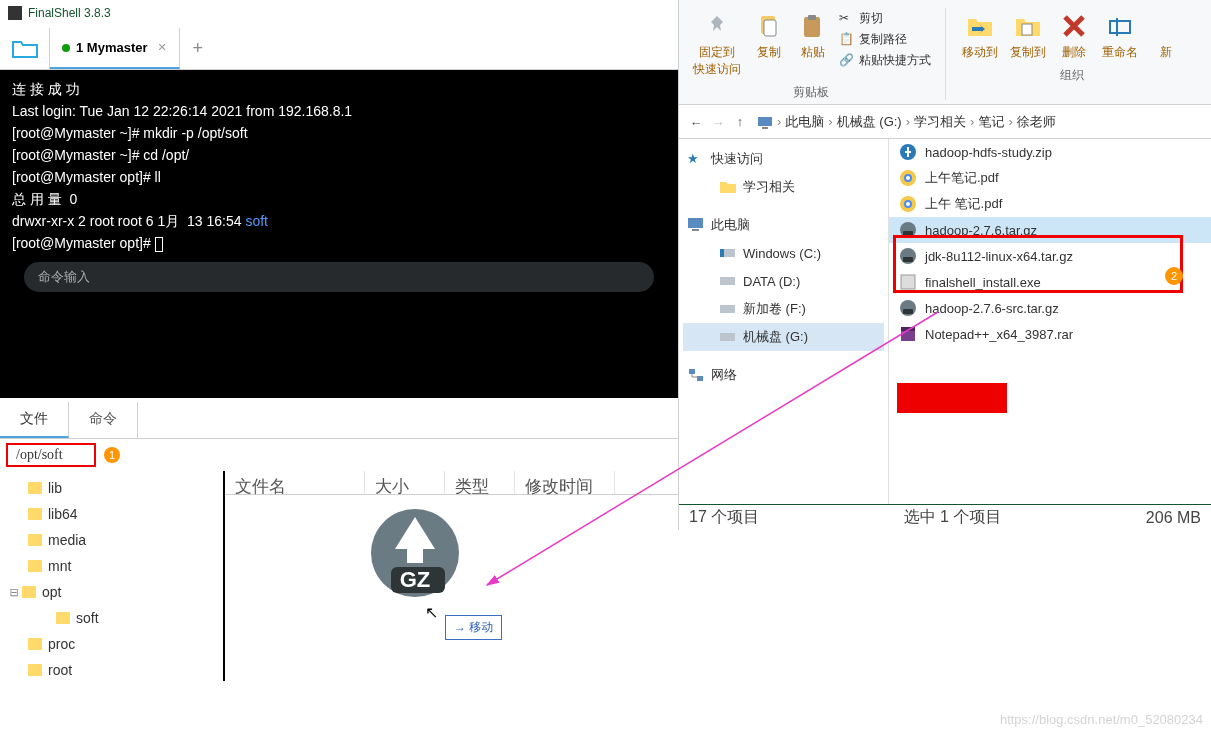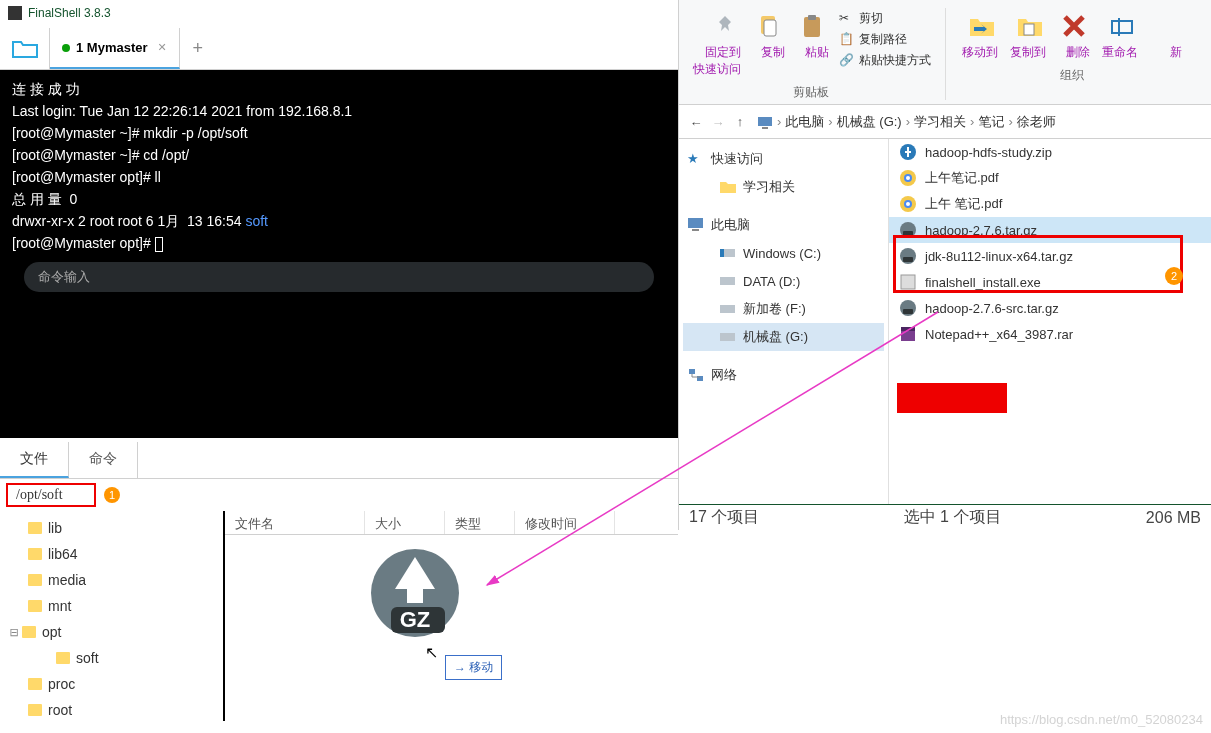--- a/index.html
+++ b/index.html
@@ -10,21 +10,21 @@
 .fs-titlebar { height: 28px; display: flex; align-items: flex-end; padding: 8px 8px; font-size: 12px; color: #14532d; }
 .fs-titlebar .icon-square { width: 14px; height: 14px; background: #333; margin-right: 6px; }
 .fs-toolbar { height: 42px; display: flex; align-items: center; background: #fff; border-bottom: 1px solid #d0d0d0; }
 .fs-folder { width: 50px; height: 100%; display: flex; align-items: center; justify-content: center; border-right: 1px solid #d0d0d0; }
 .fs-tab { height: 100%; display: flex; align-items: center; padding: 0 12px; font-size: 13px; border-right: 1px solid #d0d0d0; position: relative; }
 .fs-tab .dot { width: 8px; height: 8px; border-radius: 50%; background: #0a9f0a; margin-right: 6px; }
 .fs-tab .close { margin-left: 10px; color: #999; font-size: 11px; }
 .fs-tab.active { border-bottom: 2px solid #4aa3df; }
 .fs-addtab { width: 36px; display: flex; align-items: center; justify-content: center; color: #888; font-size: 18px; }
 
-.terminal { background: #000; color: #fff; font-family: Consolas, monospace; font-size: 14px; line-height: 22px; padding: 8px 12px; white-space: pre; height: 368px; }
+.terminal { background: #000; color: #fff; font-family: Consolas, monospace; font-size: 14px; line-height: 22px; padding: 8px 12px; white-space: pre; height: 328px; }
 .terminal .blue { color: #5599ff; }
 .terminal .cursor { display: inline-block; width: 8px; height: 15px; border: 1px solid #fff; vertical-align: middle; }
 .cmd-input { margin: 8px 12px; background: #262a2d; border-radius: 16px; height: 30px; display: flex; align-items: center; padding: 0 14px; color: #aaa; font-size: 13px; }
 
 .fs-tabs2 { display: flex; border-bottom: 1px solid #d0d0d0; margin-top: 4px; }
 .fs-tabs2 .t2 { padding: 8px 20px; font-size: 14px; color: #555; border-right: 1px solid #d0d0d0; }
 .fs-tabs2 .t2.active { border-bottom: 2px solid #4aa3df; color: #333; font-weight: 500; }
 
 .pathbar { display: flex; align-items: center; padding: 4px 6px; }
 .pathbox { border: 2px solid #e00; padding: 2px 8px; font-size: 14px; color: #333; min-width: 90px; font-family: Liberation Serif, serif; }
@@ -32,38 +32,38 @@
 
 .fs-lower { display: flex; height: 210px; }
 .tree { width: 225px; border-right: 2px solid #000000; padding: 4px 8px; font-size: 14px; color: #333; overflow: hidden; }
 .tree-item { display: flex; align-items: center; height: 26px; }
 .tree-item .ico { width: 14px; height: 12px; background: #ffd96a; border-radius: 1px; margin-right: 6px; }
 .tree-item.indent1 { padding-left: 20px; }
 .tree-item.indent2 { padding-left: 48px; }
 .tree-item .tree-toggle { width: 12px; text-align: center; color: #888; font-size: 11px; margin-right: 2px; }
 
 .filegrid { flex: 1; position: relative; }
-.gridhead { display: flex; height: 24px; border-bottom: 1px solid #d0d0d0; font-size: 13px; color: #555; }
+.gridhead { display: flex; height: 24px; border-bottom: 1px solid #d0d0d0; font-size: 17px; color: #555; }
 .gridhead > div { padding: 4px 10px; border-right: 1px solid #e4e4e4; }
 .gbody { position: relative; height: calc(100% - 24px); }
 .gzicon { position: absolute; left: 140px; top: 10px; width: 100px; height: 100px; }
 .gz-circle { fill: #6a7b83; }
 .gz-band { fill: #2e3537; }
 .gz-text { fill: #fff; font-weight: bold; font-size: 22px; font-family: Arial; }
 .gz-arrow { fill: #fff; }
 .droptag { position: absolute; left: 220px; top: 120px; border: 1px solid #3a6fc9; background: #fff; padding: 3px 8px; font-size: 12px; color: #2a5fb5; }
 .cursor-ptr { position: absolute; left: 200px; top: 108px; font-size: 16px; color: #000; }
 
 
 .explorer { position: absolute; left: 678px; top: 0; right: 0; height: 530px; background: #fff; border-left: 1px solid #d0d0d0; display: flex; flex-direction: column; }
 .ribbon { background: #f7f8f9; border-bottom: 1px solid #d0d0d0; padding: 4px 4px 0; }
 .ribbon-groups { display: flex; gap: 4px; }
 .rgroup { display: flex; flex-direction: column; align-items: center; padding: 2px 4px 0; }
 .rgroup-row { display: flex; align-items: flex-start; }
-.rbtn { display: flex; flex-direction: column; align-items: flex-end; padding: 4px 6px; font-size: 12px; color: #a21caf; min-width: 42px; }
+.rbtn { display: flex; flex-direction: column; align-items: center; padding: 4px 6px; font-size: 12px; color: #a16207; min-width: 42px; }
 .rbtn .ri { width: 32px; height: 32px; display: flex; align-items: center; justify-content: center; margin-bottom: 2px; }
 .rsmall { display: flex; align-items: center; font-size: 12px; padding: 2px 4px; color: #333; }
 .rsmall .si { width: 16px; height: 16px; margin-right: 4px; }
 .rgroup-label { font-size: 12px; color: #666; padding: 2px 0 3px; }
 .rgroup-sep { width: 1px; background: #ddd; margin: 4px 2px; }
 
 .navbar { display: flex; align-items: center; height: 34px; border-bottom: 1px solid #d0d0d0; padding: 0 6px; font-size: 13px; }
 .navbtn { width: 22px; text-align: center; color: #444; }
 .crumbs { display: flex; align-items: center; margin-left: 6px; color: #333; }
 .crumbs .sep { margin: 0 4px; color: #888; }

